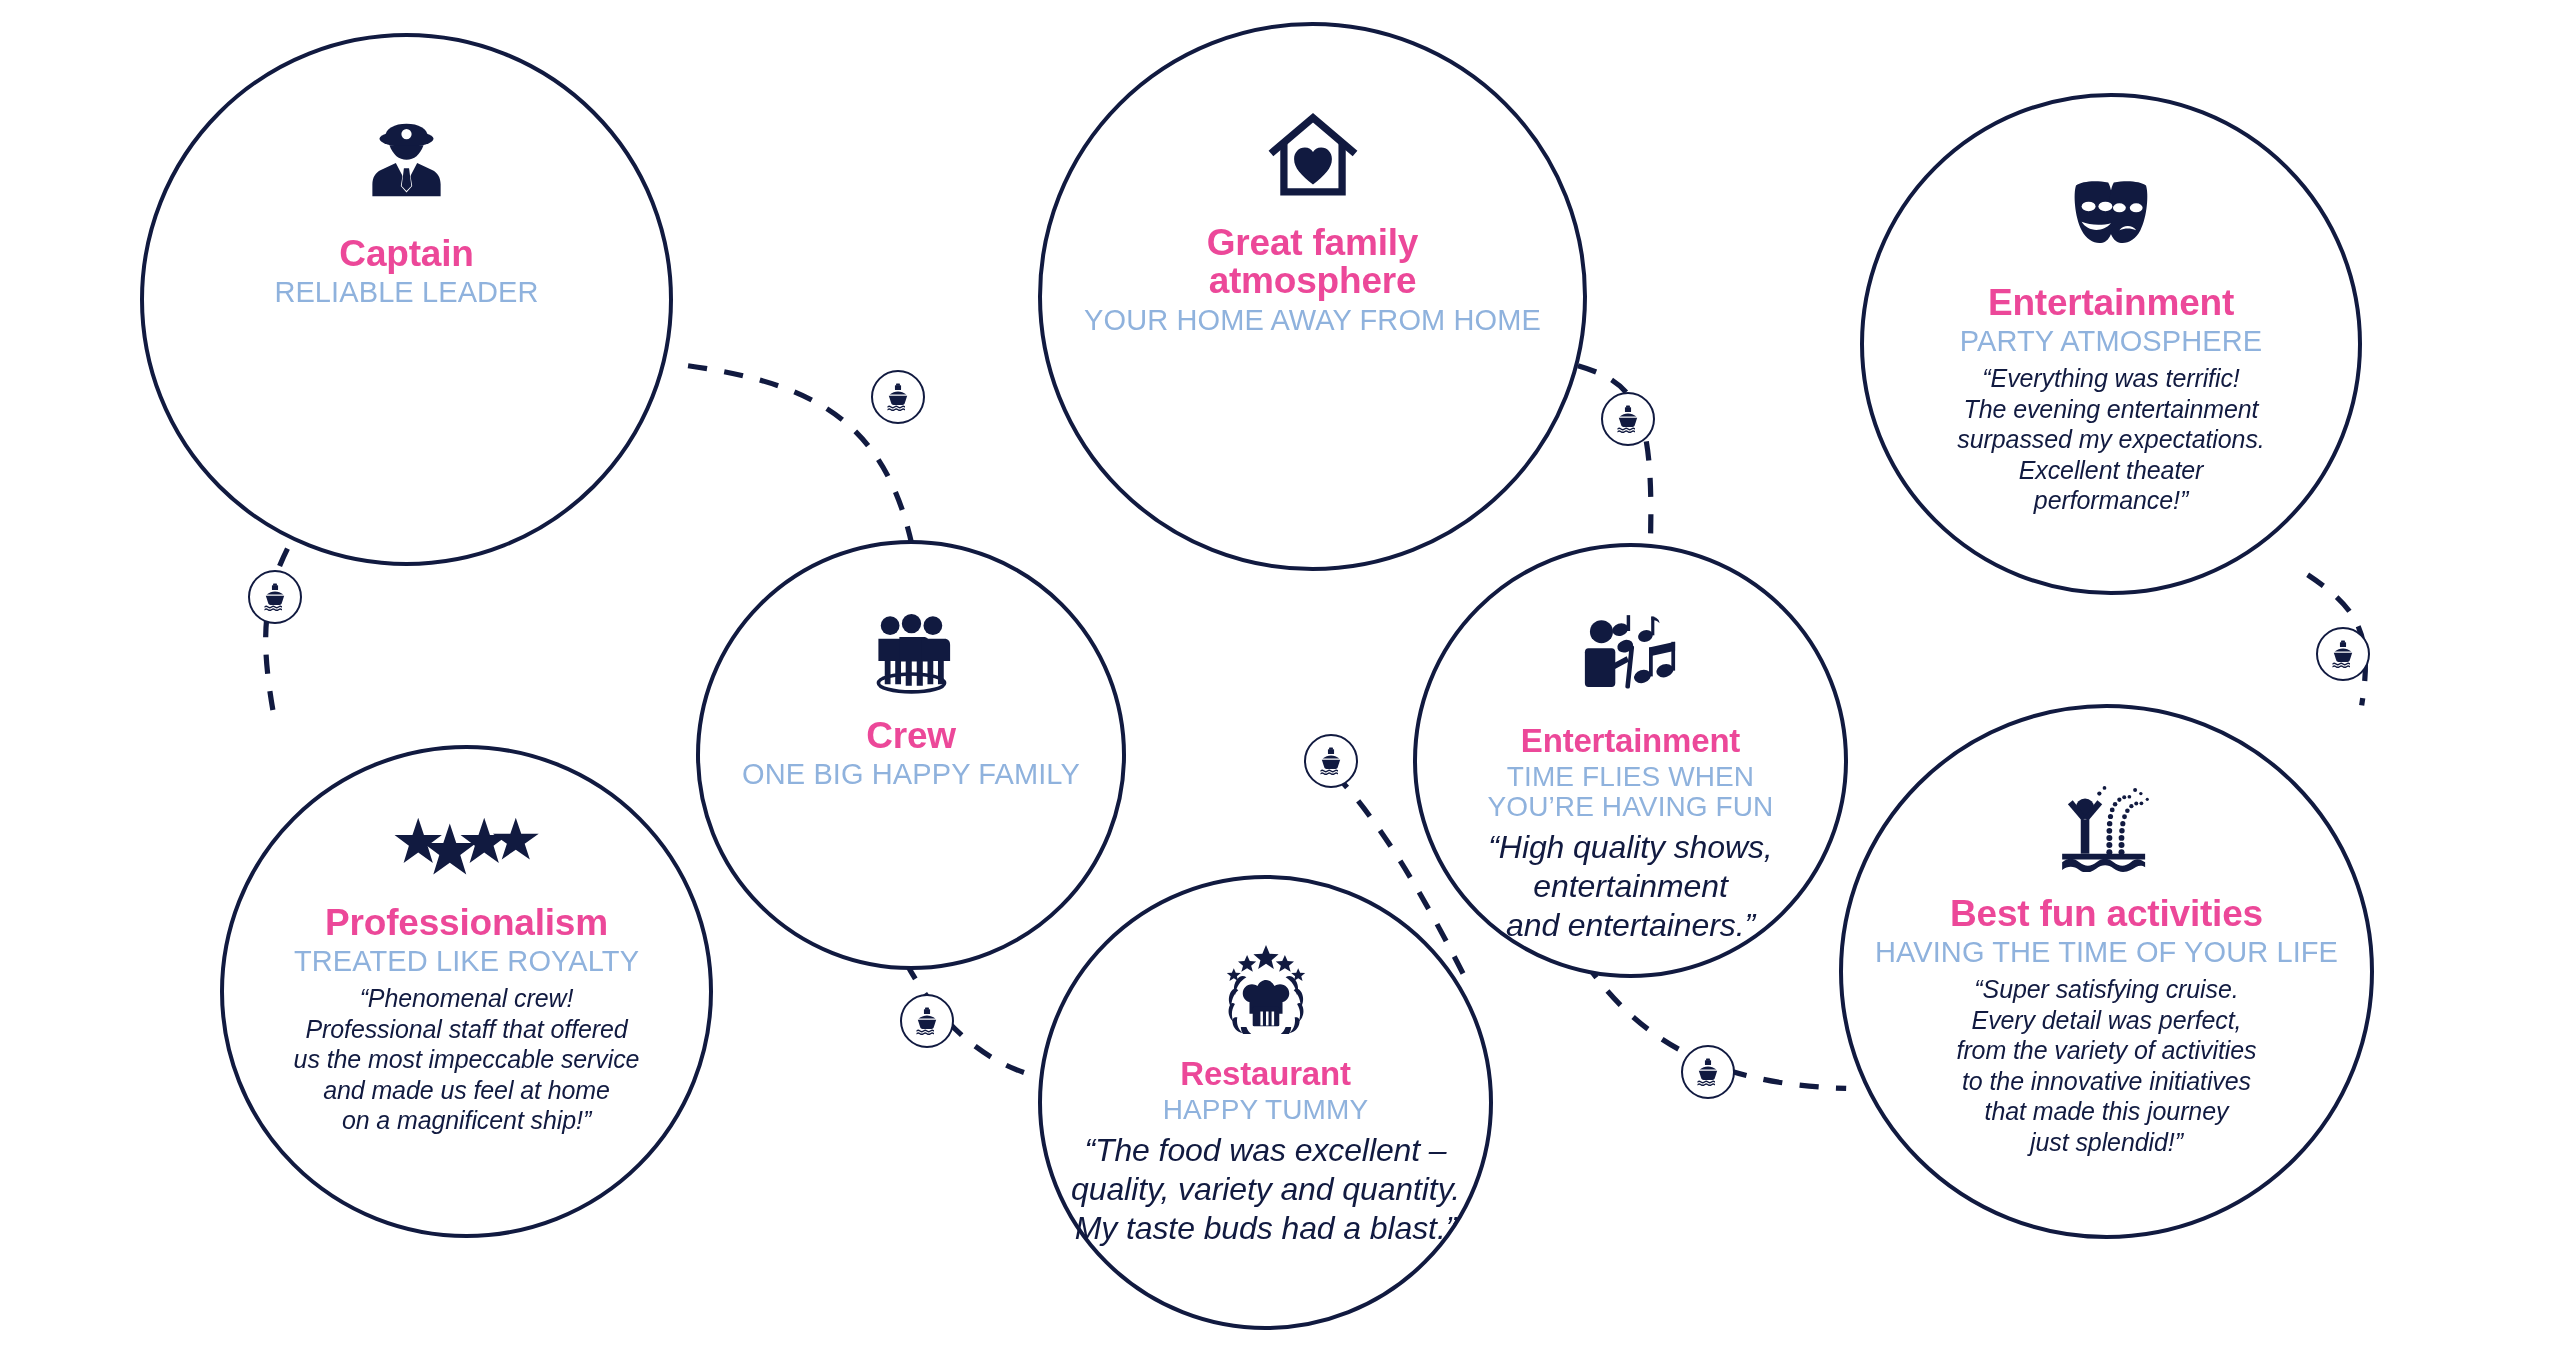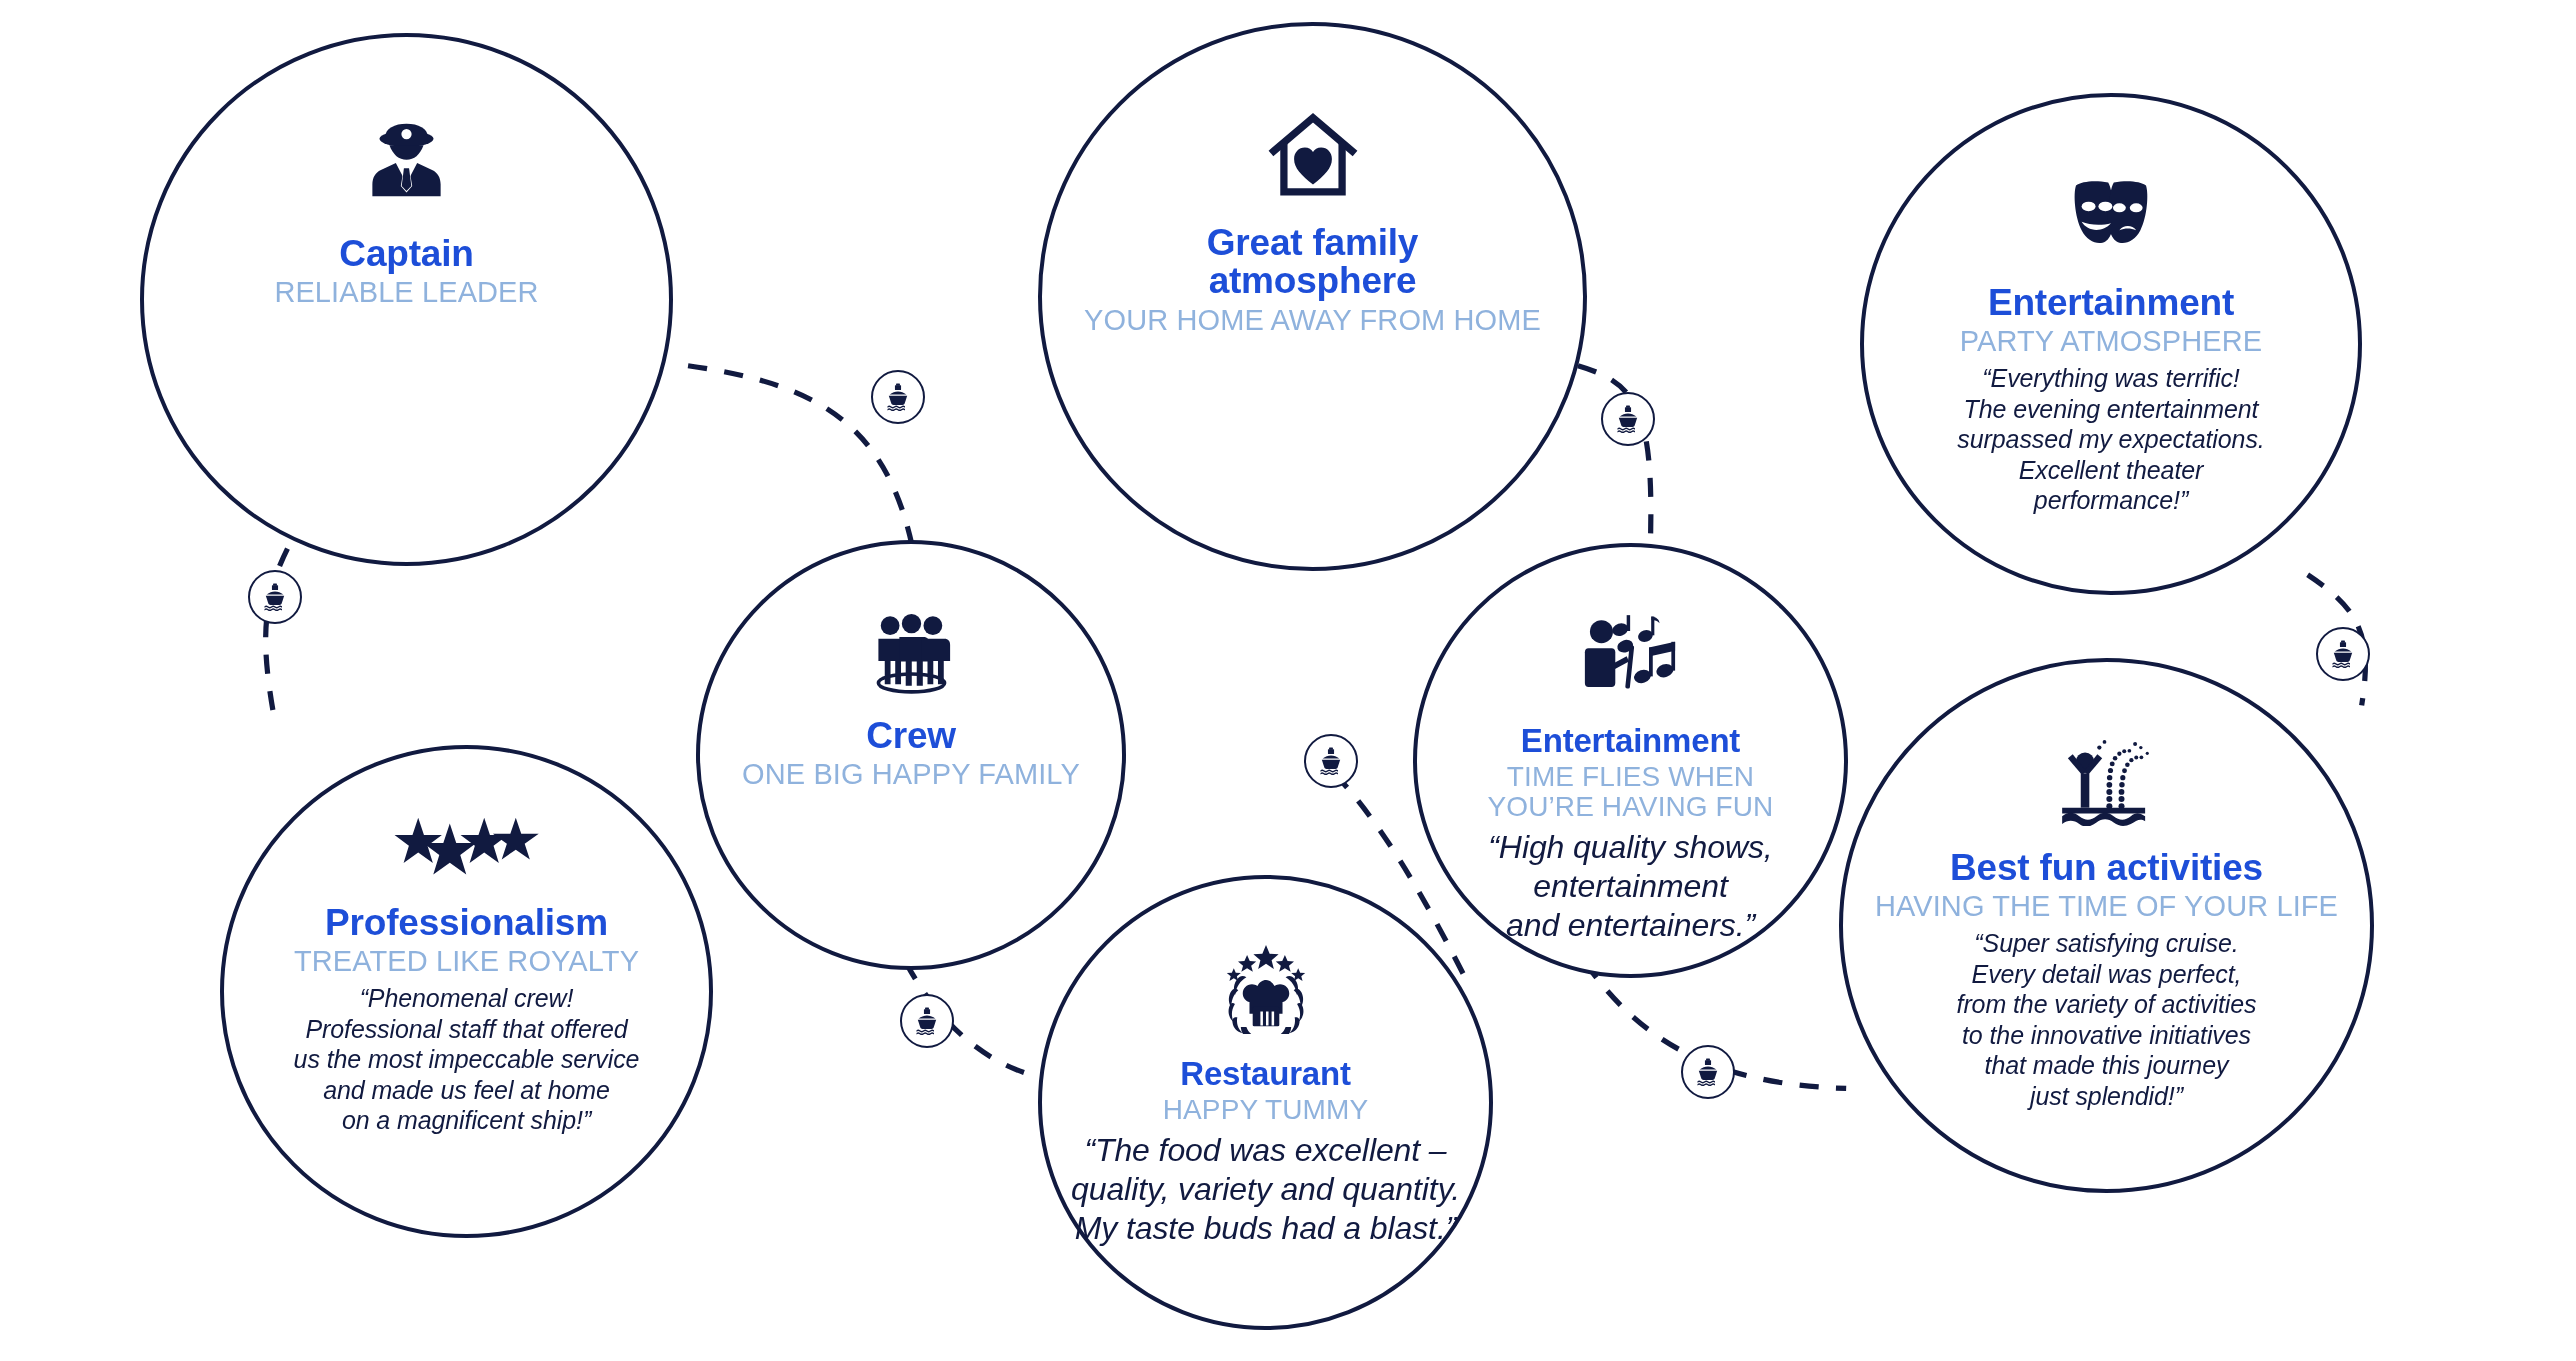--- a/index.html
+++ b/index.html
@@ -15,21 +15,21 @@
     display:flex;
     flex-direction:column;
     align-items:center;
     justify-content:flex-start;
     text-align:center;
     z-index:3;
   }
   .bub-icon{display:block;line-height:0;}
   .bub-icon svg{display:block;}
   .bub-title{
-    color:#1d4ed8;
+    color:#ec4899;
     font-weight:bold;
     line-height:1.04;
     letter-spacing:-0.2px;
     white-space:pre-line;
   }
   .bub-sub{
     color:#8fb2dd;
     line-height:1.06;
     white-space:pre-line;
     letter-spacing:0.1px;
@@ -42,21 +42,21 @@
     letter-spacing:-0.1px;
   }
   
   #b-captain   {left:140px;  top:33px;   width:533px;  height:533px;}
   #b-family    {left:1038px; top:22px;   width:549px;  height:549px;}
   #b-ent-top   {left:1860px; top:93px;  width:502px;  height:502px;}
   #b-crew      {left:696px;  top:540px;  width:430px;  height:430px;}
   #b-prof      {left:220px;  top:745px;  width:493px;  height:493px;}
   #b-ent-mid   {left:1413px; top:543px;  width:435px;  height:435px;}
   #b-rest      {left:1038px; top:875px; width:455px;  height:455px;}
-  #b-fun       {left:1839px; top:658px;  width:535px;  height:535px;}
+  #b-fun       {left:1839px; top:704px;  width:535px;  height:535px;}
 
   #b-captain  .pad{padding-top:84px;}
   #b-family   .pad{padding-top:84px;justify-content:flex-end;}
   #b-ent-top  .pad{padding-top:80px;}
   #b-crew     .pad{padding-top:70px;}
   #b-prof     .pad{padding-top:66px;}
   #b-ent-mid  .pad{padding-top:63px;}
   #b-rest     .pad{padding-top:64px;}
   #b-fun      .pad{padding-top:73px;}
 

